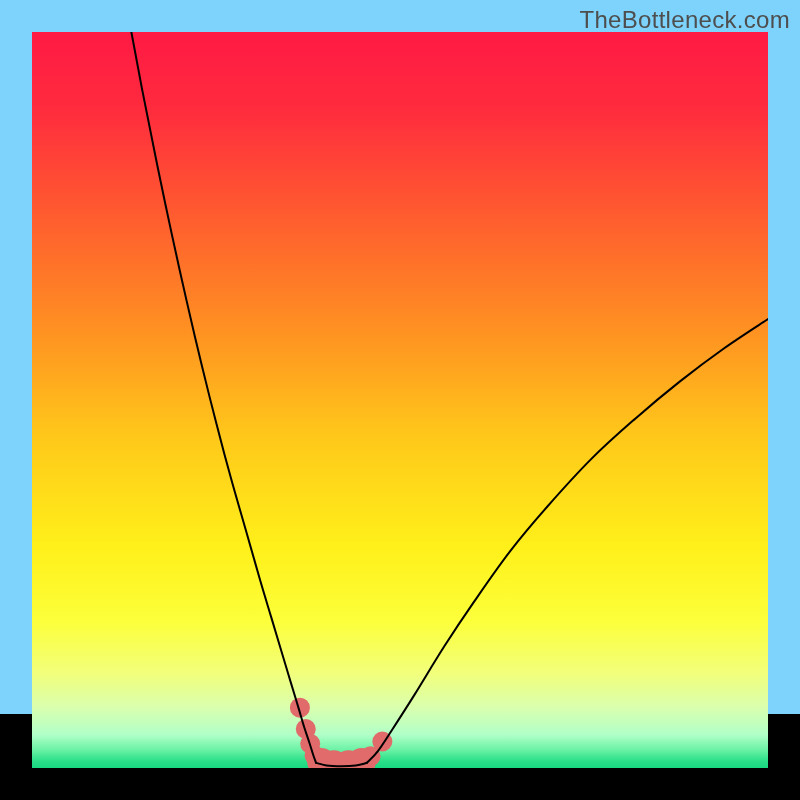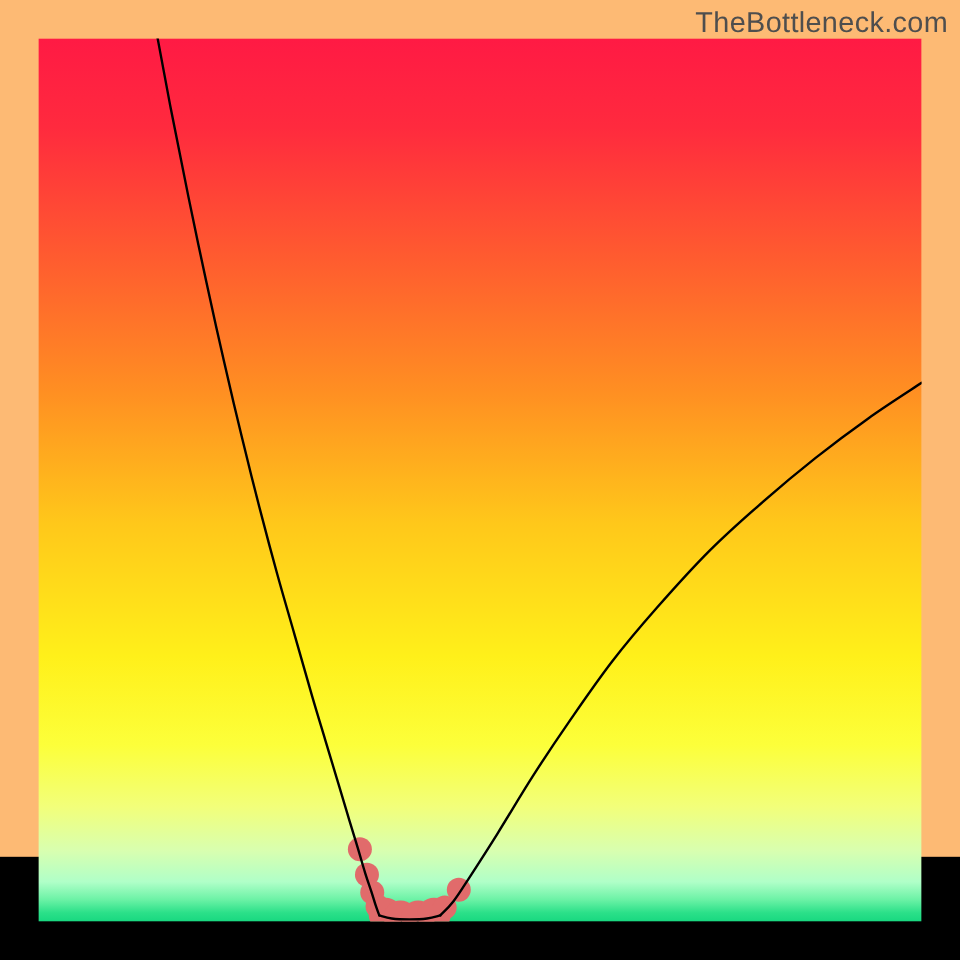--- a/index.html
+++ b/index.html
@@ -9,21 +9,21 @@
     height: 800px;
     overflow: hidden;
     background: #000;
     font-family: Arial, Helvetica, sans-serif;
   }
   .frame {
     position: absolute;
     top: 0; left: 0;
     width: 800px;
     height: 714px;
-    background: #fdba74;
+    background: #7dd3fc;
   }
   .plot {
     position: absolute;
     top: 32px;
     left: 32px;
     width: 736px;
     height: 736px;
   }
   .watermark {
     position: absolute;

